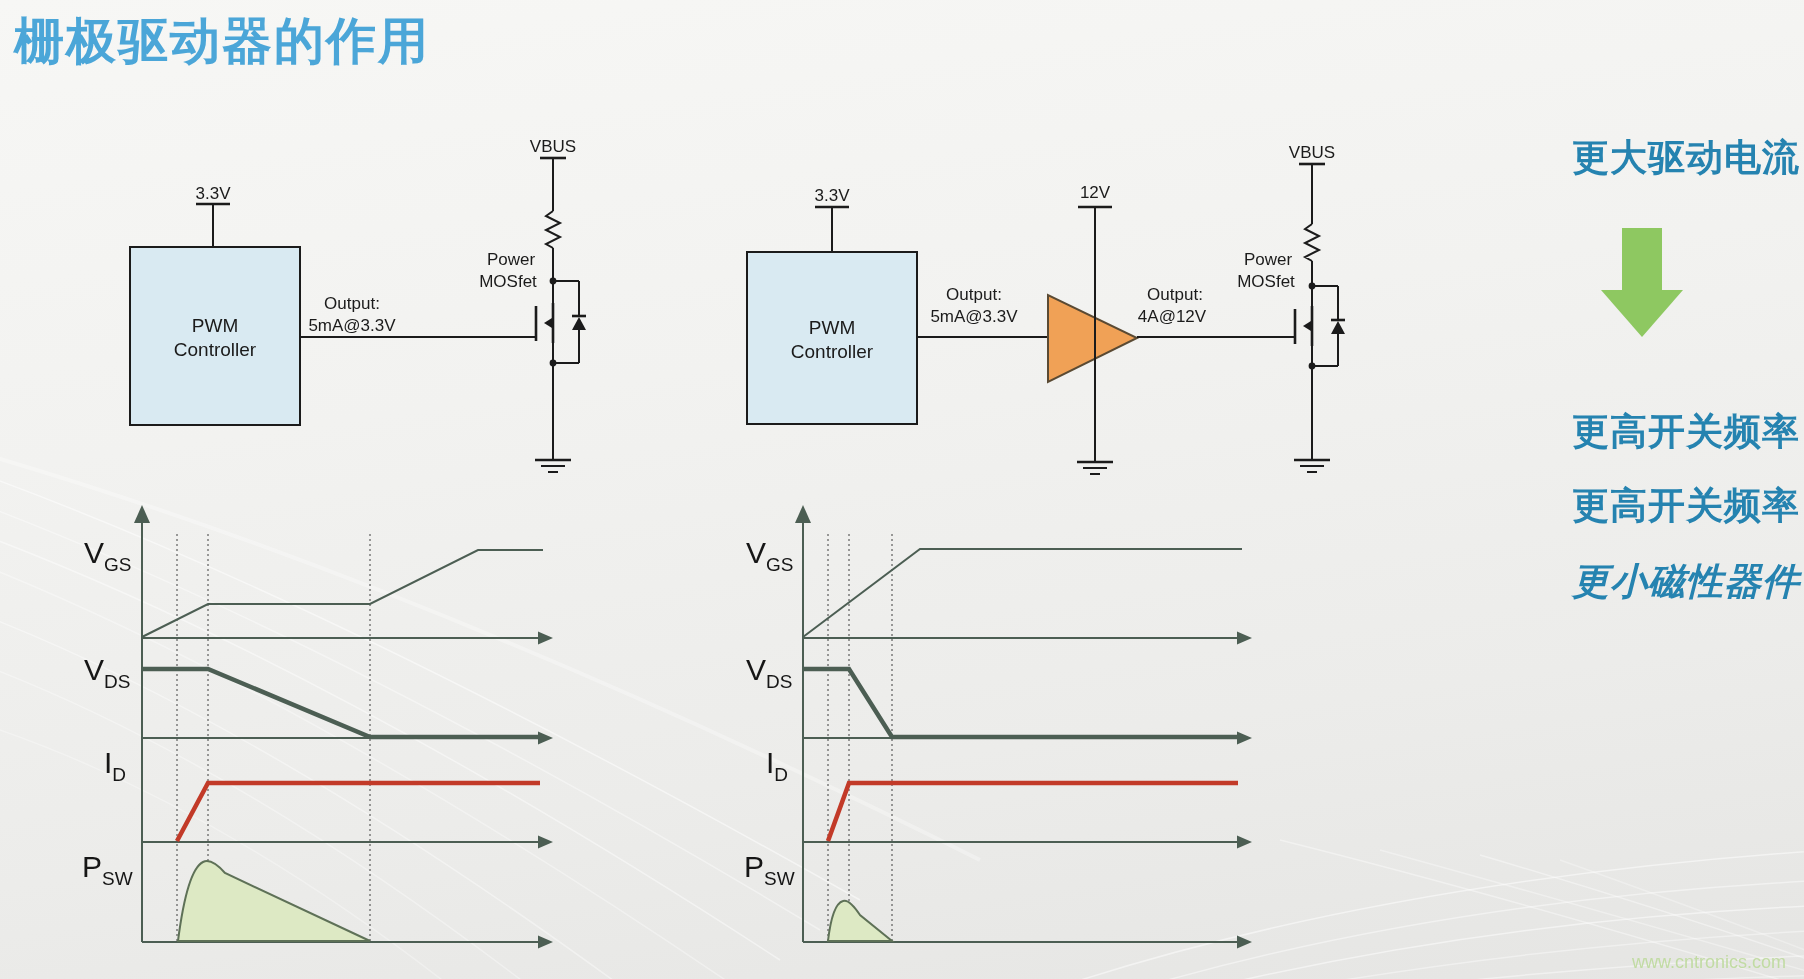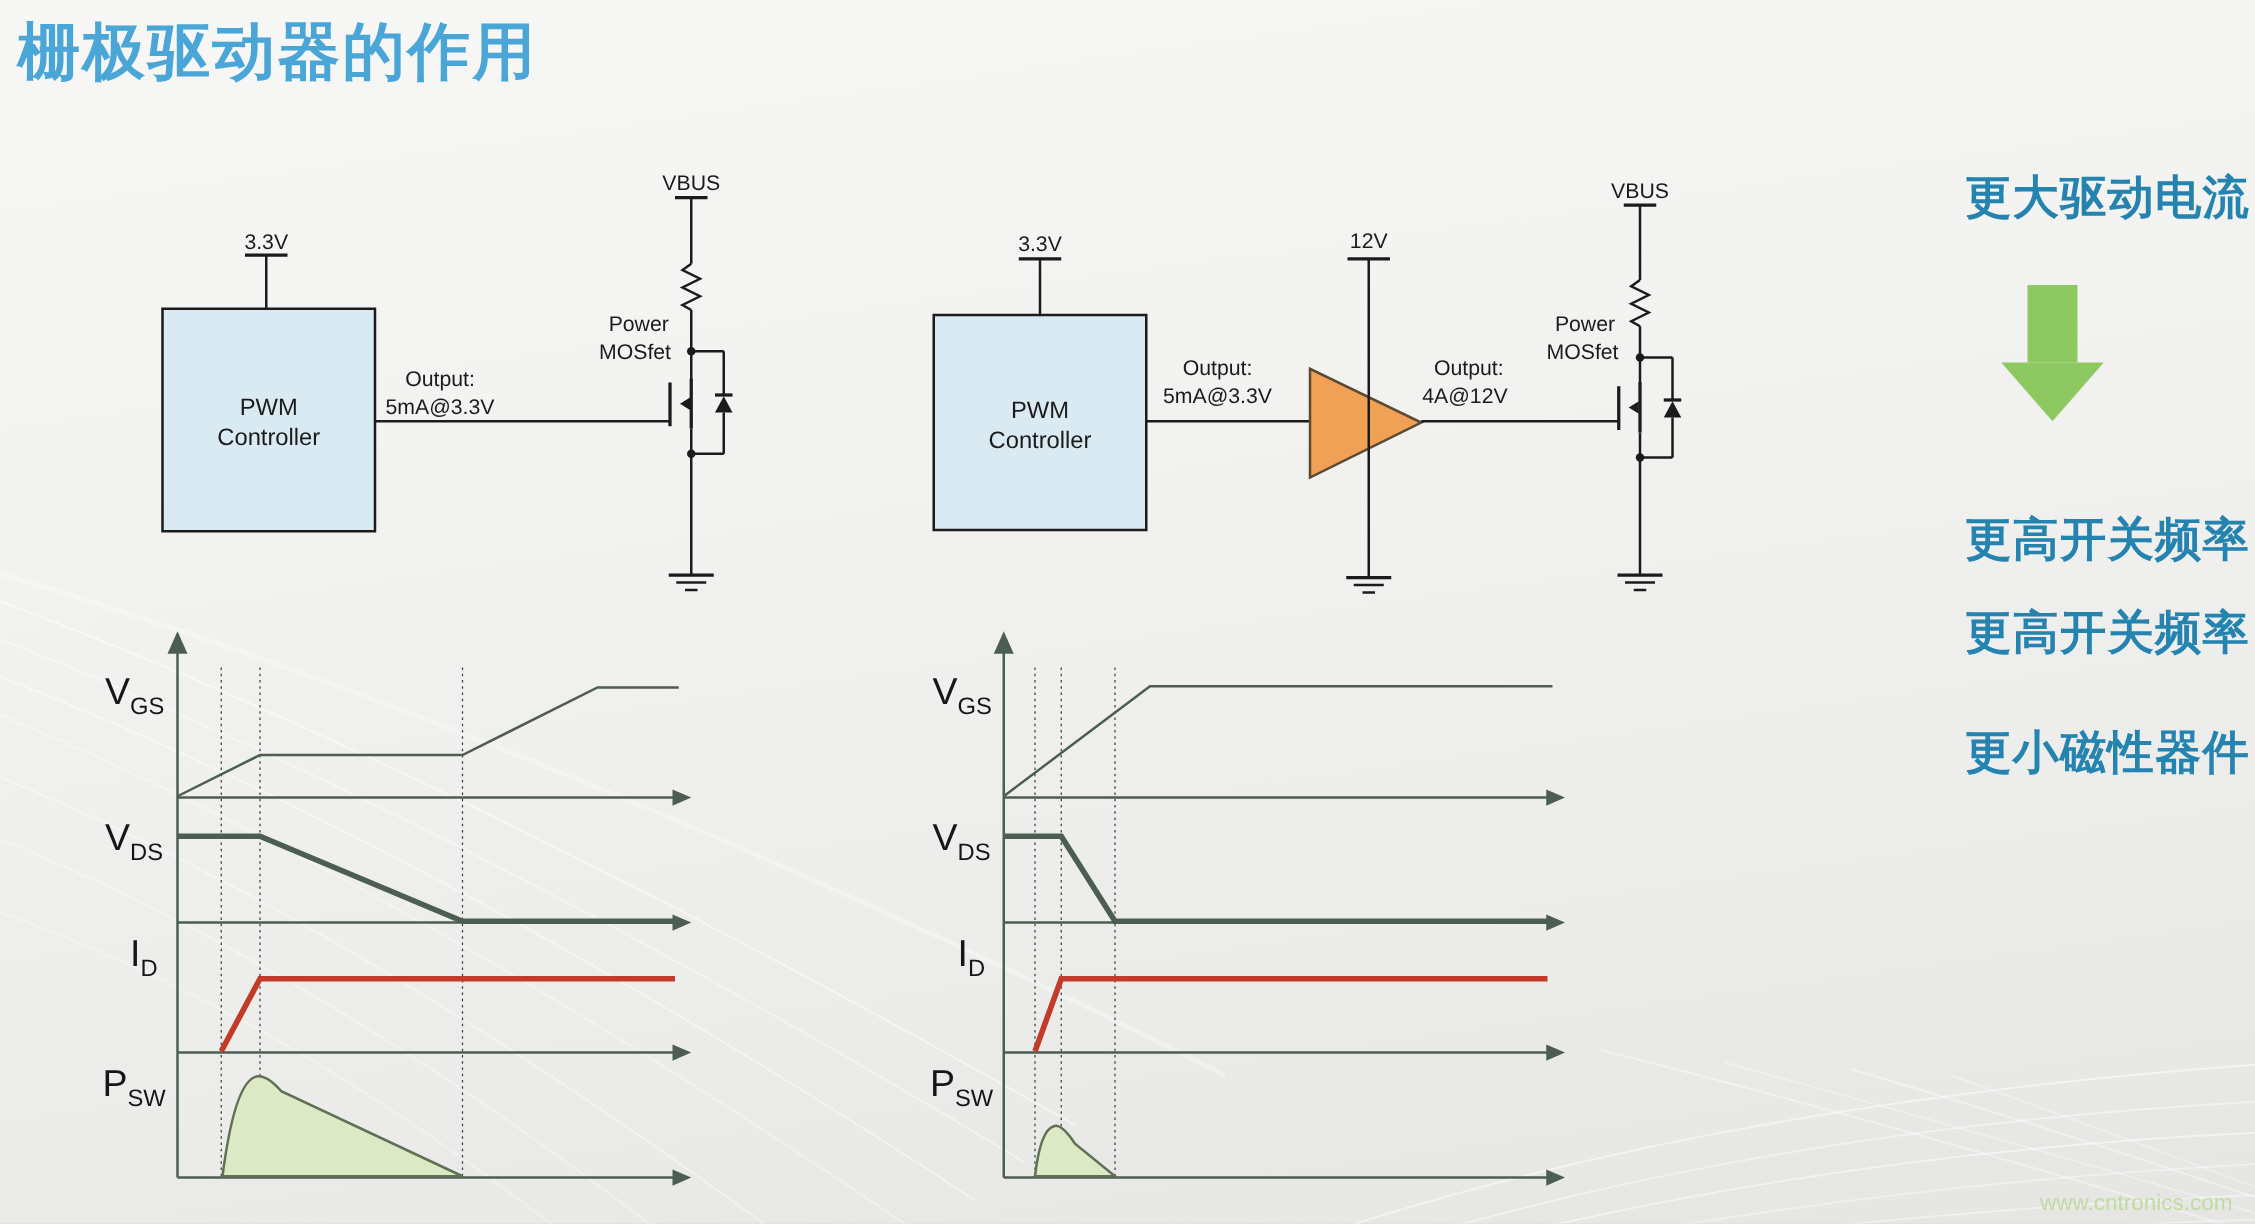--- a/index.html
+++ b/index.html
@@ -16,21 +16,21 @@
     color:var(--title,#4BA6D8);
   }
   .benefit{
     position:absolute;left:1490px;width:310px;text-align:right;
     font-size:37px;font-weight:bold;letter-spacing:1px;
     color:var(--benefit,#2583B0);
   }
   .benefit.headline{top:133px;}
   .benefit.b1{top:383px;margin-top:24px;}
   .benefit.b2{top:481px;}
-  .benefit.b3{top:577px;}
+  .benefit.b3{top:557px;font-style:italic;}
   .watermark{
     position:absolute;right:18px;bottom:6px;
     font-size:18px;color:var(--watermark,#C1DBA3);margin-top:20px;
   }
   
   .wire{stroke:var(--ink,#1b1b1b);stroke-width:2;fill:none;}
   .wire-thick{stroke:var(--ink,#1b1b1b);stroke-width:2.6;fill:none;}
   .fill-ink{fill:var(--ink,#1b1b1b);stroke:none;}
   .node{fill:var(--ink,#1b1b1b);stroke:none;}
   .box{fill:var(--boxFill,#D9EAF2);stroke:var(--ink,#1b1b1b);stroke-width:2;}

